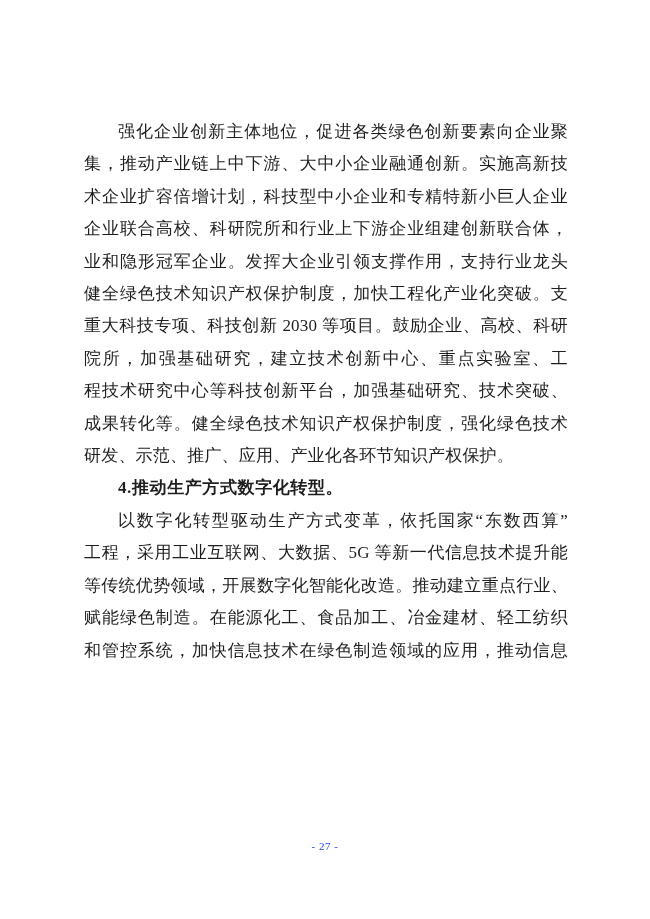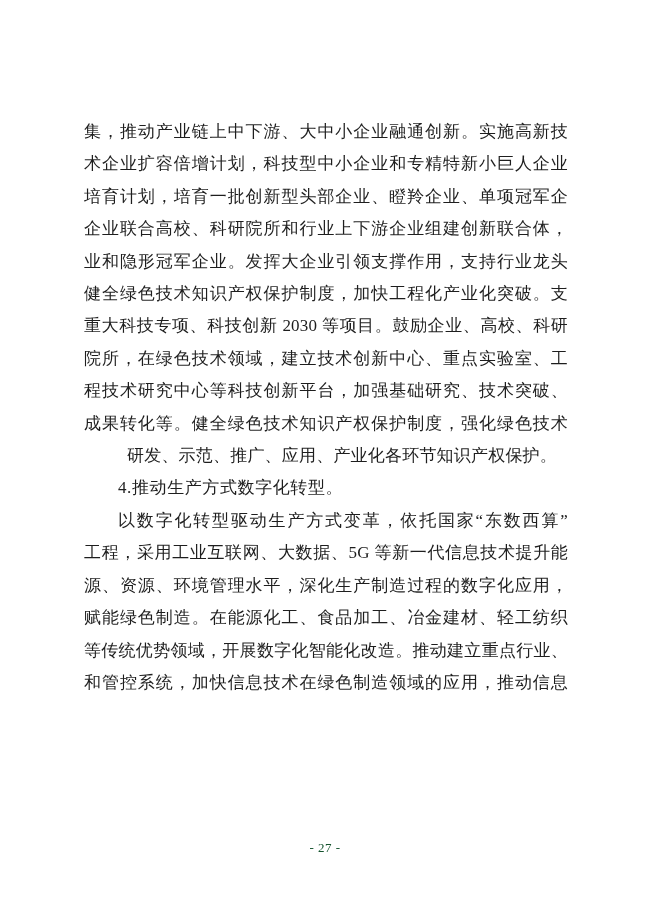--- a/index.html
+++ b/index.html
@@ -27,67 +27,65 @@
   .line {
     font-size: 17px;
     line-height: 32.4px;
     text-align: justify;
     text-align-last: justify;
     letter-spacing: 0.2px;
   }
   .line.noj {
     text-align: right;
     text-align-last: left;
-    margin-left: 43px;
   }
   .indent { padding-left: 34px; }
   .heading {
-    font-weight: 400;
+    font-weight: 700;
     text-align: right;
     text-align-last: left;
     padding-left: 34px;
     letter-spacing: 0.6px;
   }
   .footer {
     position: absolute;
     left: 0;
     top: 840px;
     width: 650px;
     text-align: center;
-    font-size: 13px;
-    color: #14532d;
+    font-size: 11px;
+    color: #1d4ed8;
     letter-spacing: 0.5px;
   }
 </style>
 </head>
 <body style="background: rgb(255, 255, 255); color: rgb(30, 30, 30);">
 
 <div class="page">
 
   <div class="text-block">
 
+    <div class="line indent">强化企业创新主体地位，促进各类绿色创新要素向企业聚</div>
     <div class="line">集，推动产业链上中下游、大中小企业融通创新。实施高新技</div>
     <div class="line">术企业扩容倍增计划，科技型中小企业和专精特新小巨人企业</div>
-    <div class="line">培育计划，培育一批创新型头部企业、瞪羚企业、单项冠军企</div>
     <div class="line">企业联合高校、科研院所和行业上下游企业组建创新联合体，</div>
     <div class="line">业和隐形冠军企业。发挥大企业引领支撑作用，支持行业龙头</div>
     <div class="line">健全绿色技术知识产权保护制度，加快工程化产业化突破。支</div>
     <div class="line">重大科技专项、科技创新 2030 等项目。鼓励企业、高校、科研</div>
-    <div class="line">院所，在绿色技术领域，建立技术创新中心、重点实验室、工</div>
+    <div class="line">院所，加强基础研究，建立技术创新中心、重点实验室、工</div>
     <div class="line">程技术研究中心等科技创新平台，加强基础研究、技术突破、</div>
     <div class="line">成果转化等。健全绿色技术知识产权保护制度，强化绿色技术</div>
     <div class="line noj">研发、示范、推广、应用、产业化各环节知识产权保护。</div>
 
     <div class="line heading">4.推动生产方式数字化转型。</div>
 
     <div class="line indent">以数字化转型驱动生产方式变革，依托国家“东数西算”</div>
     <div class="line">工程，采用工业互联网、大数据、5G 等新一代信息技术提升能</div>
-    <div class="line">源、资源、环境管理水平，深化生产制造过程的数字化应用，</div>
+    <div class="line">等传统优势领域，开展数字化智能化改造。推动建立重点行业、</div>
     <div class="line">赋能绿色制造。在能源化工、食品加工、冶金建材、轻工纺织</div>
-    <div class="line">等传统优势领域，开展数字化智能化改造。推动建立重点行业、</div>
     <div class="line">和管控系统，加快信息技术在绿色制造领域的应用，推动信息</div>
   </div>
 
   <div class="footer">
     <span>- 27 -</span>
   </div>
 
 </div>
 
 </body></html>

